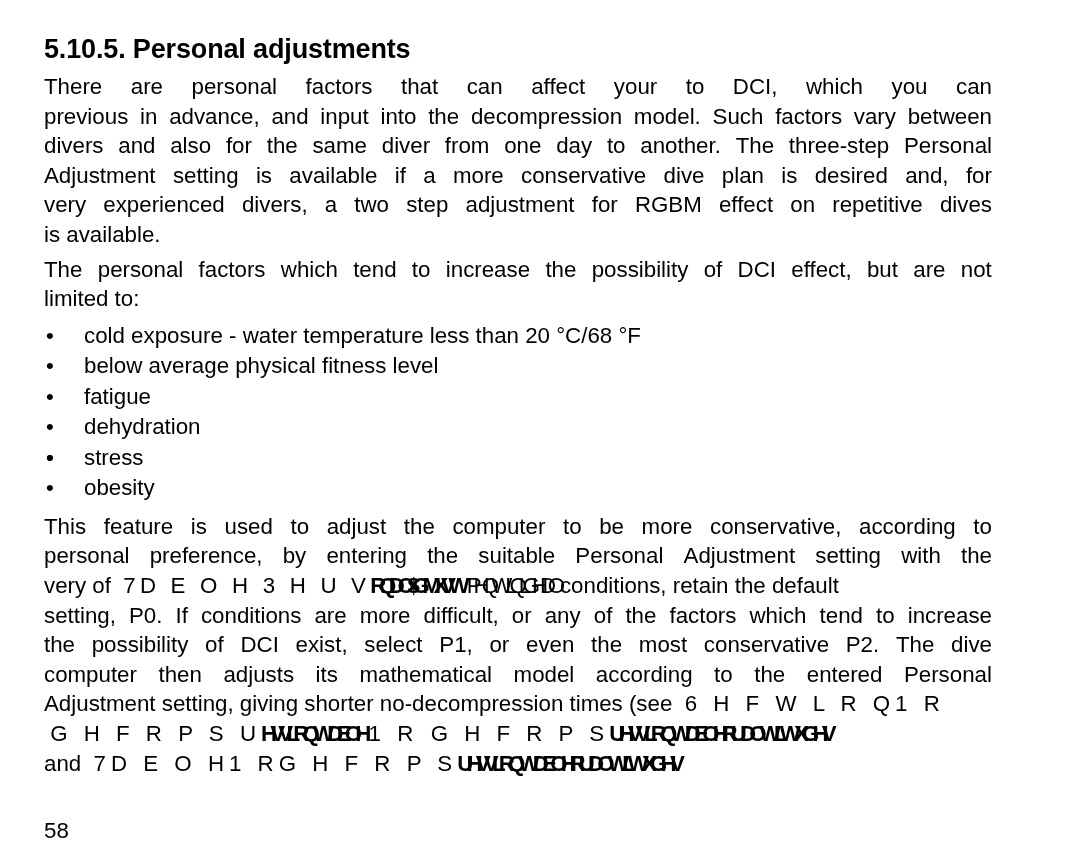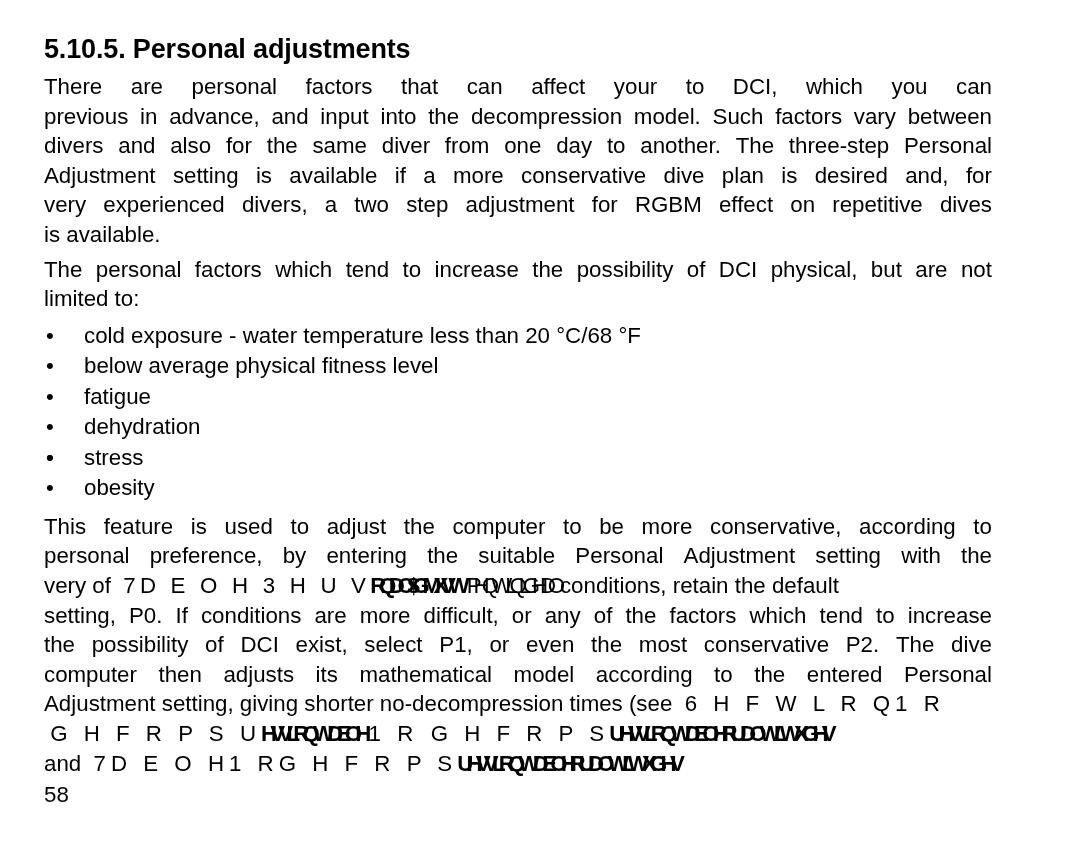--- a/index.html
+++ b/index.html
@@ -109,21 +109,21 @@
   .glyph-run .crush-b {
     letter-spacing: -7.0px;
     font-weight: normal;
   }
   .glyph-run .loose { letter-spacing: 5.0px; }
 
   
   #page-number {
     position: absolute;
     left: 44px;
-    top: 780px;
+    top: 816px;
     font-size: 22.3px;
     line-height: 29.6px;
   }
 </style>
 </head>
 <body>
 
 <div id="page">
 
   <div id="content">
@@ -218,21 +218,21 @@
           <span>personal</span>
           <span>factors</span>
           <span>which</span>
           <span>tend</span>
           <span>to</span>
           <span>increase</span>
           <span>the</span>
           <span>possibility</span>
           <span>of</span>
           <span>DCI</span>
-          <span>physical,</span>
+          <span>effect,</span>
           <span>but</span>
           <span>are</span>
           <span>not</span>
         </span>
       <span class="line last">limited to:</span>
     </div>
 
     <ul class="bullets">
       <li>
         <span class="bullet-mark">•</span>

